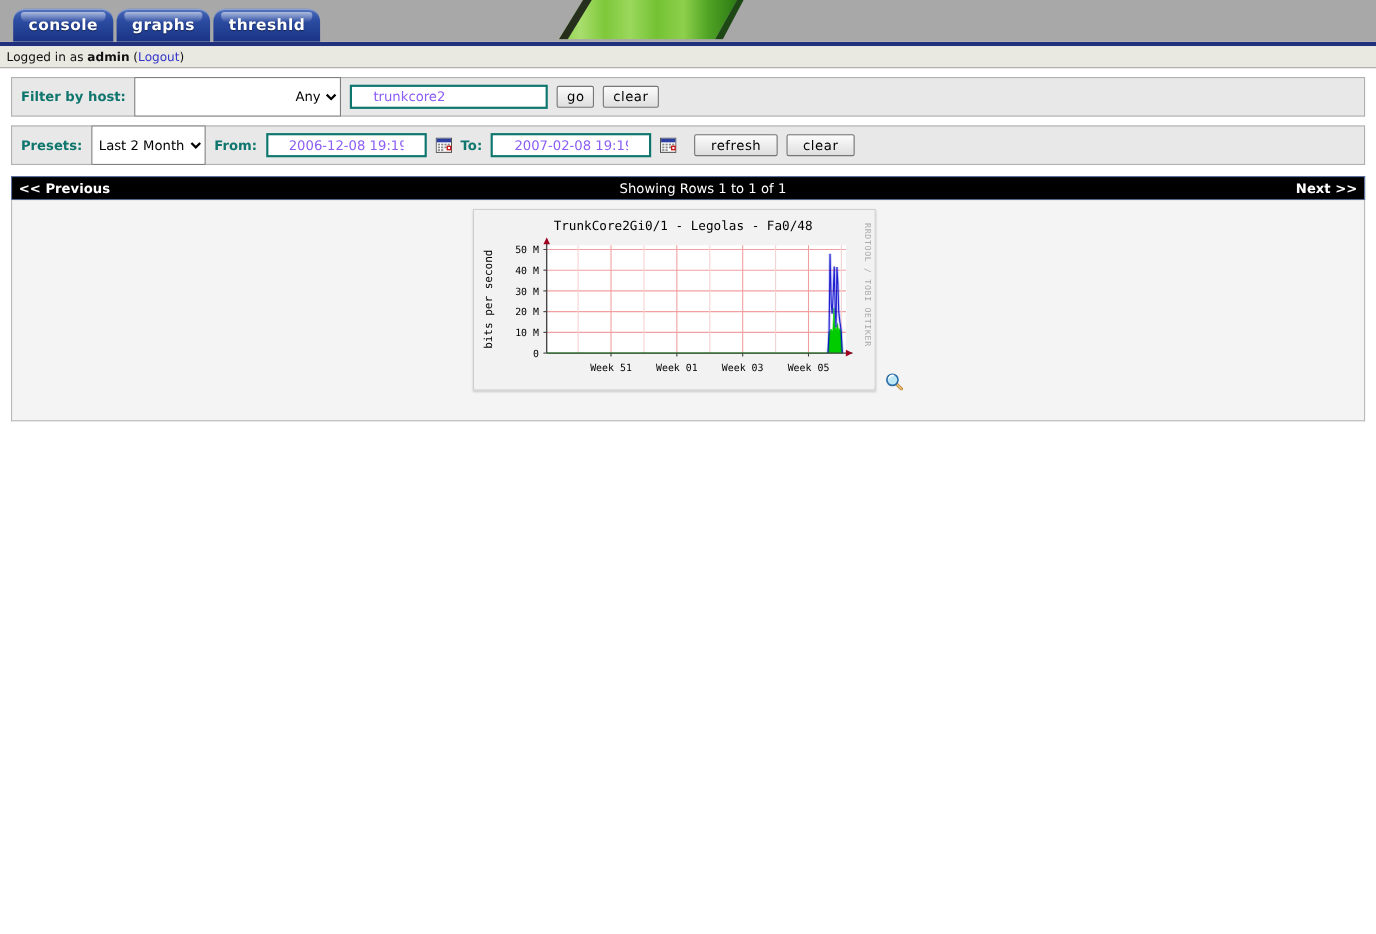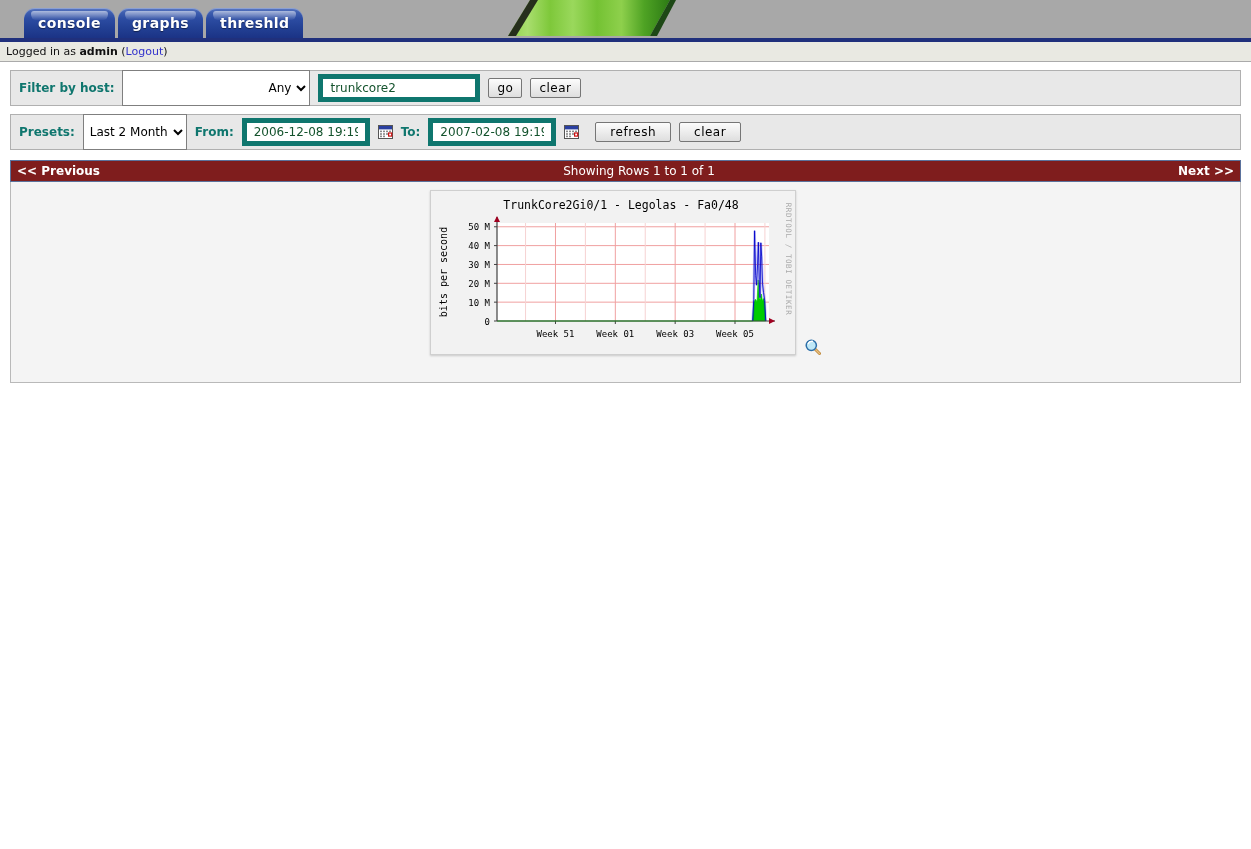--- a/index.html
+++ b/index.html
@@ -24,21 +24,21 @@
     height: 38px;
     background: #a8a8a8;
     overflow: hidden;
   }
   .header-underline {
     height: 4px;
     background: #20307c;
   }
   .tabs-left {
     position: absolute;
-    left: 24px;
+    left: 12px;
     bottom: 0;
     display: flex;
     align-items: flex-end;
     gap: 3px;
   }
   .tabs-right {
     position: absolute;
     right: 2px;
     bottom: 0;
     display: flex;
@@ -144,24 +144,24 @@
     color: #000;
     padding: 1px 2px;
     text-align: right;
   }
   select.host { width: 188px; }
   select.preset { width: 104px; }
   input.ui {
     font-family: "DejaVu Sans", "Liberation Sans", sans-serif;
     font-size: 12px;
     height: 18px;
-    border: 5px solid #0f766e;
+    border: 2px solid #0f766e;
     background: #ffffff;
-    color: #14532d;
-    padding: 0 7px;
+    color: #8b5cf6;
+    padding: 0 19px;
   }
   input.hostfilter { width: 138px; }
   input.datefield { width: 104px; }
   button.ui {
     font-family: "DejaVu Sans", "Liberation Sans", sans-serif;
     font-size: 12px;
     font-weight: normal;
     color: #000;
     background: linear-gradient(to bottom, #fcfcfc, #dedede);
     border: 1px solid #767676;
@@ -169,21 +169,21 @@
     padding: 2px 8px;
     min-width: 30px;
     cursor: pointer;
     letter-spacing: 0.5px;
   }
   .cal-icon { cursor: pointer; display: inline-block; line-height: 0; }
 
   
   .navbar {
     margin: 10px 10px 0 10px;
-    background: #7f1d1d;
+    background: #000000;
     border: 1px solid #5b729c;
     color: #ffffff;
     height: 20px;
     display: flex;
     align-items: center;
     padding: 0 6px;
     font-size: 12px;
     font-weight: bold;
   }
   .navbar .nav-prev { flex: 0 0 auto; cursor: pointer; }

